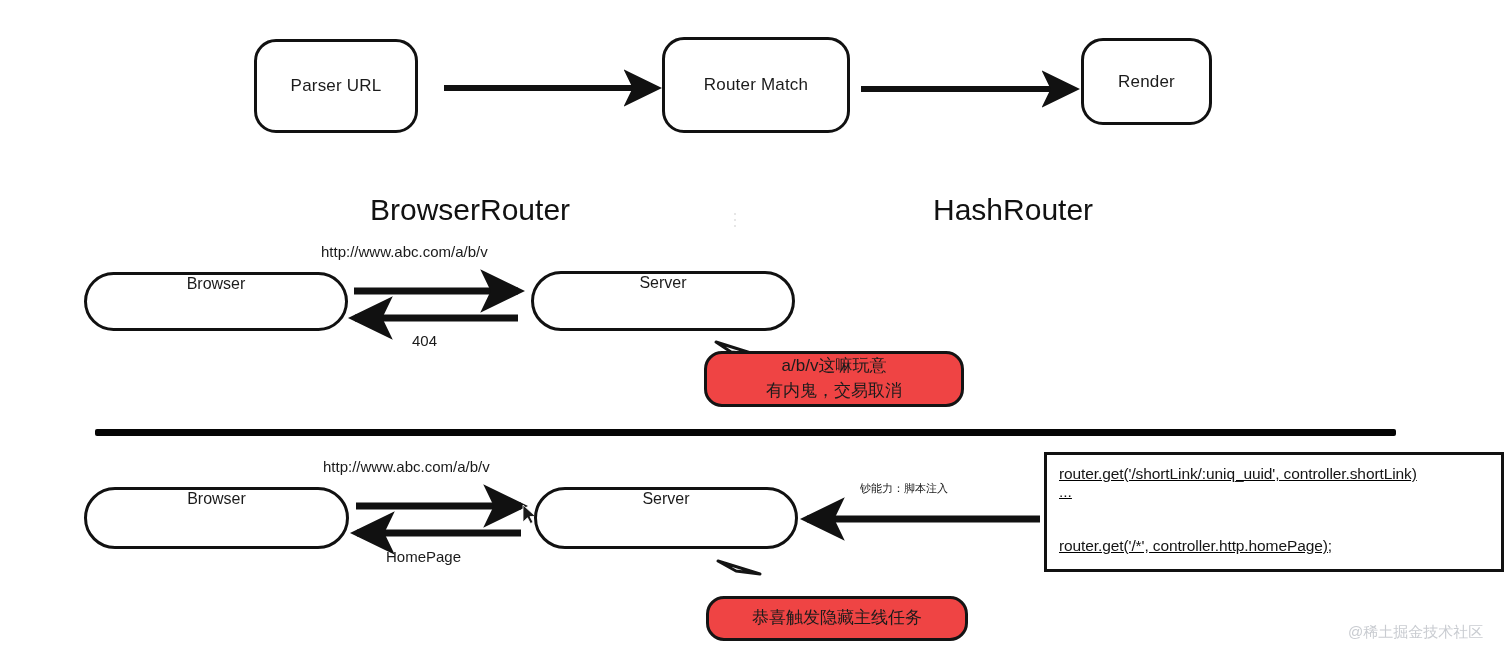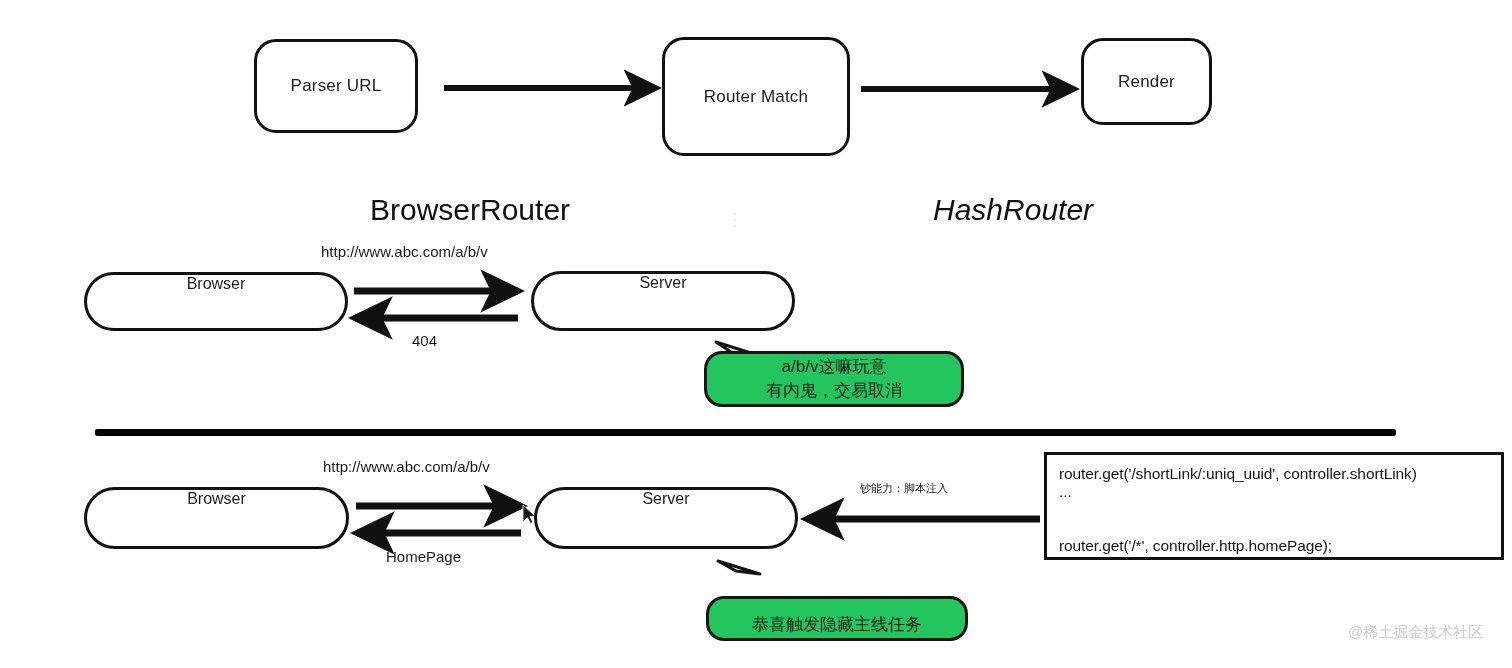--- a/index.html
+++ b/index.html
@@ -91,26 +91,26 @@
     position: absolute;
     background: #050505;
     border-radius: 2px;
   }
 
   
   .bubble {
     position: absolute;
     border: 3px solid #141414;
     border-radius: 18px;
-    background: #22c55e;
+    background: #ef4444;
     box-sizing: border-box;
     display: flex;
     flex-direction: column;
     align-items: center;
-    justify-content: flex-end;
+    justify-content: center;
   }
   .bubble .bline {
     font-size: 17px;
     color: #1b1b1b;
     line-height: 1.45;
     white-space: nowrap;
   }
 
   
   .code-box {
@@ -187,31 +187,31 @@
     <path d="M 713,352 L 698,342 L 736,354 Z" fill="#ffffff" stroke="#141414" stroke-width="3" stroke-linejoin="round"></path>
     <path d="M 718,571 L 700,561 L 742,574 Z" fill="#ffffff" stroke="#141414" stroke-width="3" stroke-linejoin="round"></path>
 
     <path class="cursor" d="M 505,505 L 505,522 L 509.5,517.8 L 512.5,523.5 L 515,522.2 L 512,516.6 L 517.5,516.3 Z" fill="#1a1a1a" stroke="#ffffff" stroke-width="0.8"></path>
   </svg>
 
   <div class="node-box" style="left:236px; top:39px; width:164px; height:94px;">
     <span class="node-label">Parser URL</span>
   </div>
 
-  <div class="node-box" style="left:644px; top:37px; width:188px; height:119px;">
+  <div class="node-box" style="left:644px; top:37px; width:188px; height:96px;">
     <span class="node-label">Router Match</span>
   </div>
 
   <div class="node-box" style="left:1063px; top:38px; width:131px; height:87px;">
     <span class="node-label">Render</span>
   </div>
 
   <div class="heading" style="left:352px; top:193px;">BrowserRouter</div>
 
-  <div class="heading" style="left:915px; top:193px;font-style:italic;">HashRouter</div>
+  <div class="heading" style="left:915px; top:193px;">HashRouter</div>
 
   <div class="dot-mark" style="left:716px; top:213px;">
     <i></i>
       <i></i>
       <i></i>
   </div>
 
   <div class="pill-box" style="left:66px; top:272px; width:264px; height:59px;">
     <span class="node-label">Browser</span>
   </div>
@@ -242,21 +242,21 @@
   <div class="cap" style="left:305px; top:458px;">http://www.abc.com/a/b/v</div>
 
   <div class="cap" style="left:368px; top:548px;">HomePage</div>
 
   <div class="cap-cn" style="left:842px; top:481px;">钞能力：脚本注入</div>
 
   <div class="bubble" style="left:688px; top:596px; width:262px; height:45px;">
     <span class="bline">恭喜触发隐藏主线任务</span>
   </div>
 
-  <div class="code-box" style="left:1026px; top:452px; width:460px; height:108px;">
+  <div class="code-box" style="left:1026px; top:452px; width:460px; height:120px;text-decoration:underline;">
     <div class="code-line">router.get('/shortLink/:uniq_uuid', controller.shortLink)</div>
     <div class="code-ellipsis">...</div>
     <div class="code-spacer"></div>
     <div class="code-line">router.get('/*', controller.http.homePage);</div>
   </div>
 
   <div class="watermark" style="left:1330px; top:623px;">@稀土掘金技术社区</div>
 
 </div>
 

